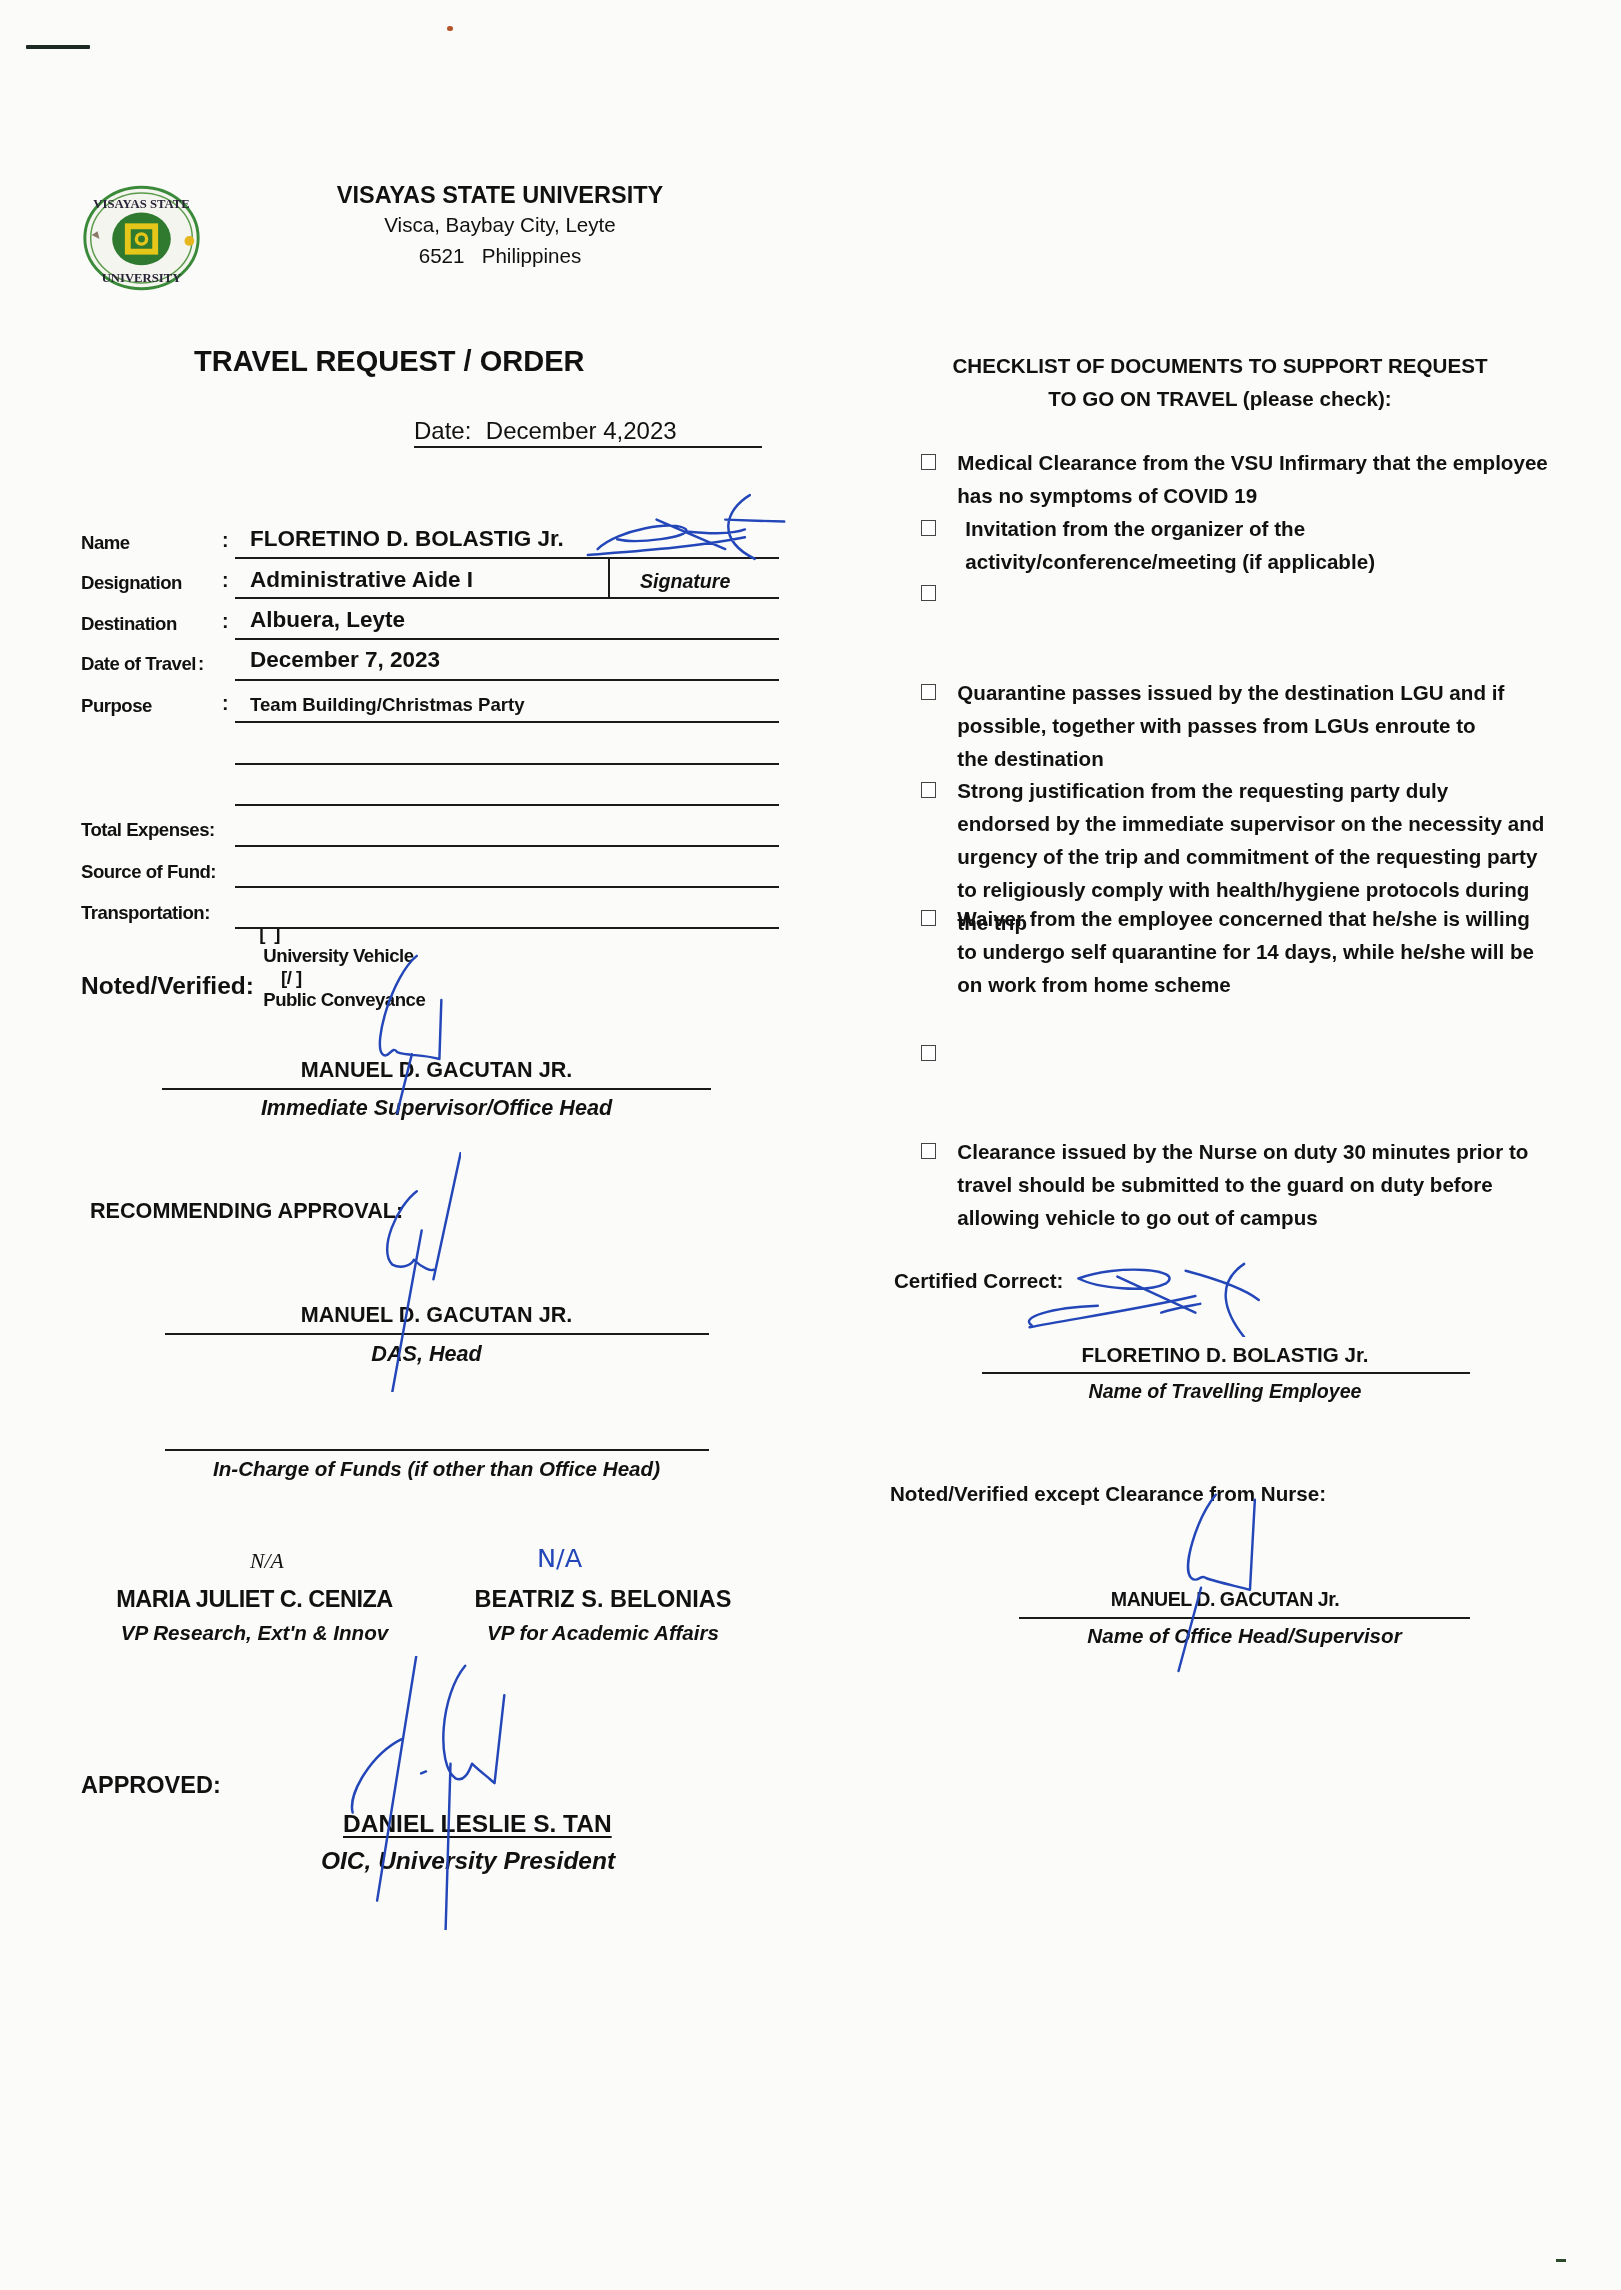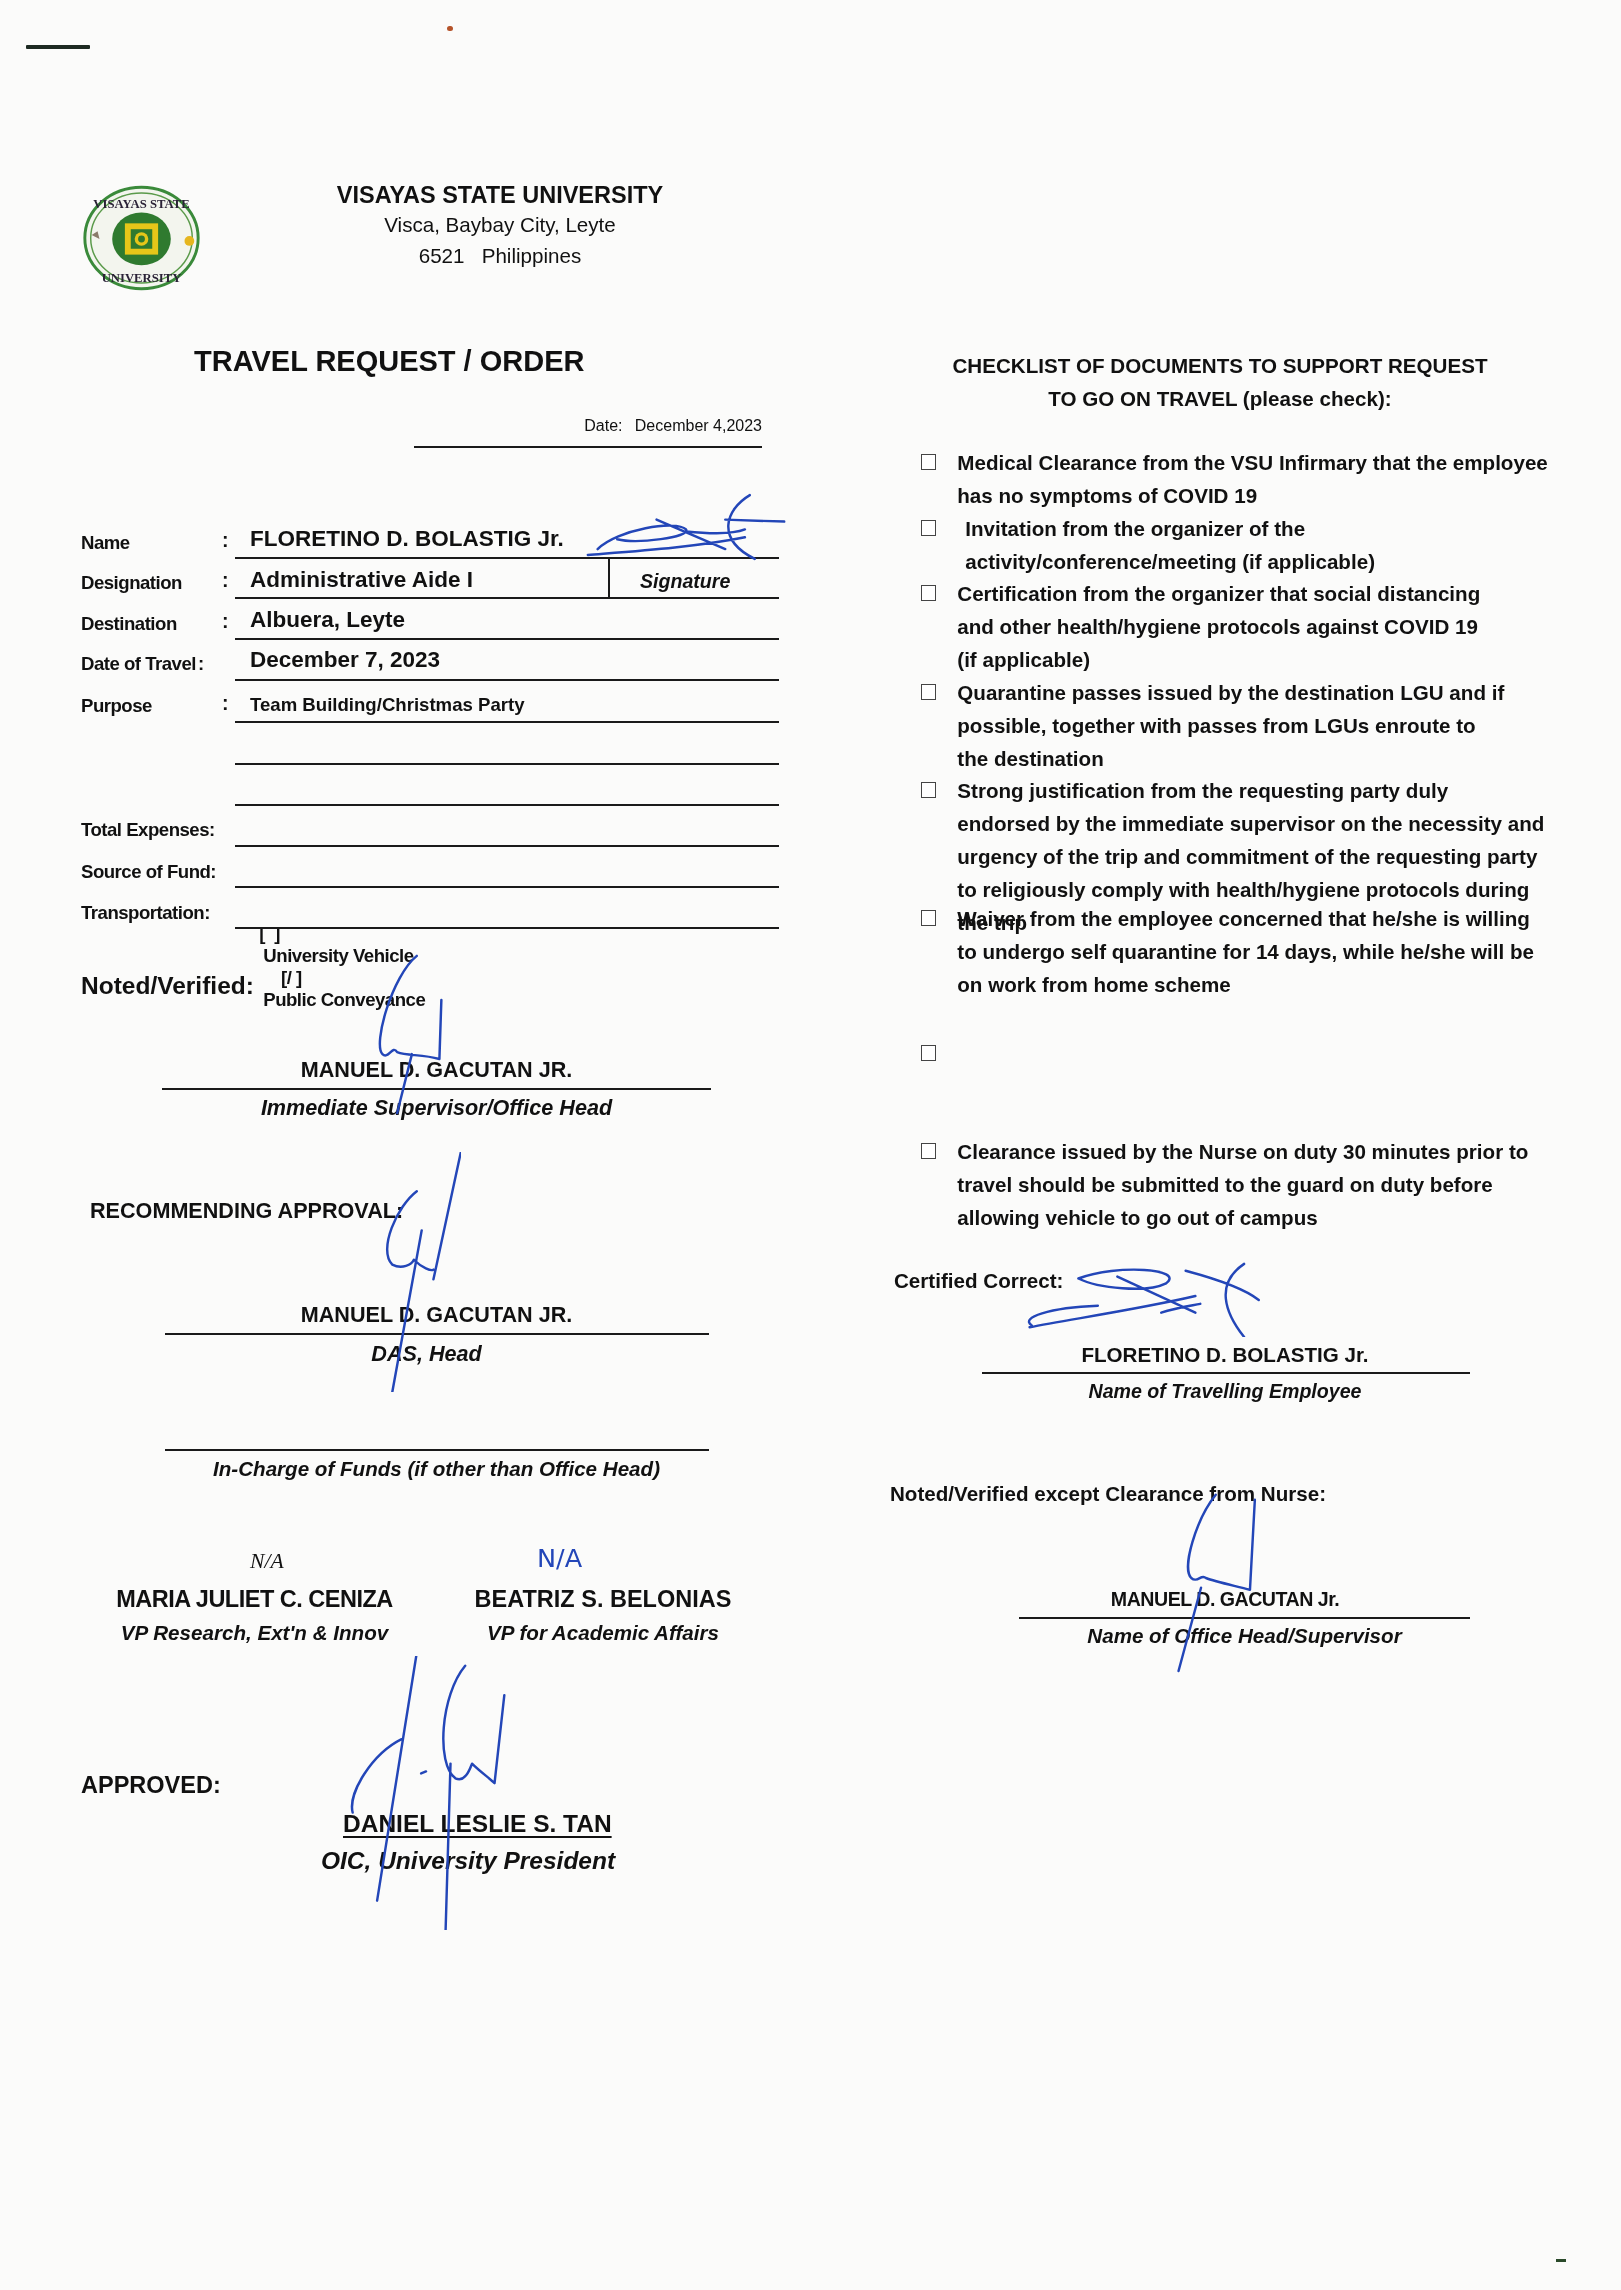--- a/index.html
+++ b/index.html
@@ -17,21 +17,21 @@
   .sig path { fill:none; stroke:#2346b8; stroke-width:2.5; stroke-linecap:round; stroke-linejoin:round; }
 
   
   #logo { left:78px; top:184px; width:127px; height:108px; }
   #univ { left:294px; top:182px; width:412px; }
   #univ .name { font-size:23.5px; font-weight:bold; }
   #univ .addr { font-size:20.6px; line-height:31px; }
 
   
   #title { left:194px; top:345px; font-size:29px; font-weight:bold; }
-  #date-wrap { left:414px; top:417px; width:348px; font-size:16px;text-align:right; }
+  #date-wrap { left:414px; top:417px; width:348px; font-size:24px; }
   .flabel { position:absolute; left:81px; font-size:18.6px; font-weight:bold; letter-spacing:-0.5px; }
   .fcolon { position:absolute; left:222px; font-size:19.6px; font-weight:bold; }
   .fval { position:absolute; left:250px; font-size:22.5px; font-weight:bold; }
   .fval.small { font-size:18.6px; }
 
   .sec-label { position:absolute; font-size:24.5px; font-weight:bold; }
   .sig-name { position:absolute; font-size:21.6px; font-weight:bold; }
   .sig-role { position:absolute; font-size:21.6px; font-weight:bold; font-style:italic; }
 
   
@@ -166,21 +166,20 @@
 <div class="chk-item" style="top:446px;">
   <div class="chk-box"></div>
   <div class="chk-text">Medical Clearance from the VSU Infirmary that the employee has no symptoms of COVID 19</div>
 </div>
 <div class="chk-item" style="top:512px;">
   <div class="chk-box"></div>
   <div class="chk-text" style="width:510px;margin-left:8px;">Invitation from the organizer of the activity/conference/meeting (if applicable)</div>
 </div>
 <div class="chk-item" style="top:577px;">
   <div class="chk-box"></div>
-  <div class="chk-text" style="width:529px;">Certification from the organizer that social distancing and other health/hygiene protocols against COVID 19 (if applicable)</div>
 </div>
 <div class="chk-item" style="top:676px;">
   <div class="chk-box"></div>
   <div class="chk-text" style="width:549px;">Quarantine passes issued by the destination LGU and if possible, together with passes from LGUs enroute to the destination</div>
 </div>
 <div class="chk-item" style="top:774px;">
   <div class="chk-box"></div>
   <div class="chk-text" style="width:588px;">Strong justification from the requesting party duly endorsed by the immediate supervisor on the necessity and urgency of the trip and commitment of the requesting party to religiously comply with health/hygiene protocols during the trip</div>
 </div>
 <div class="chk-item" style="top:902px;">

